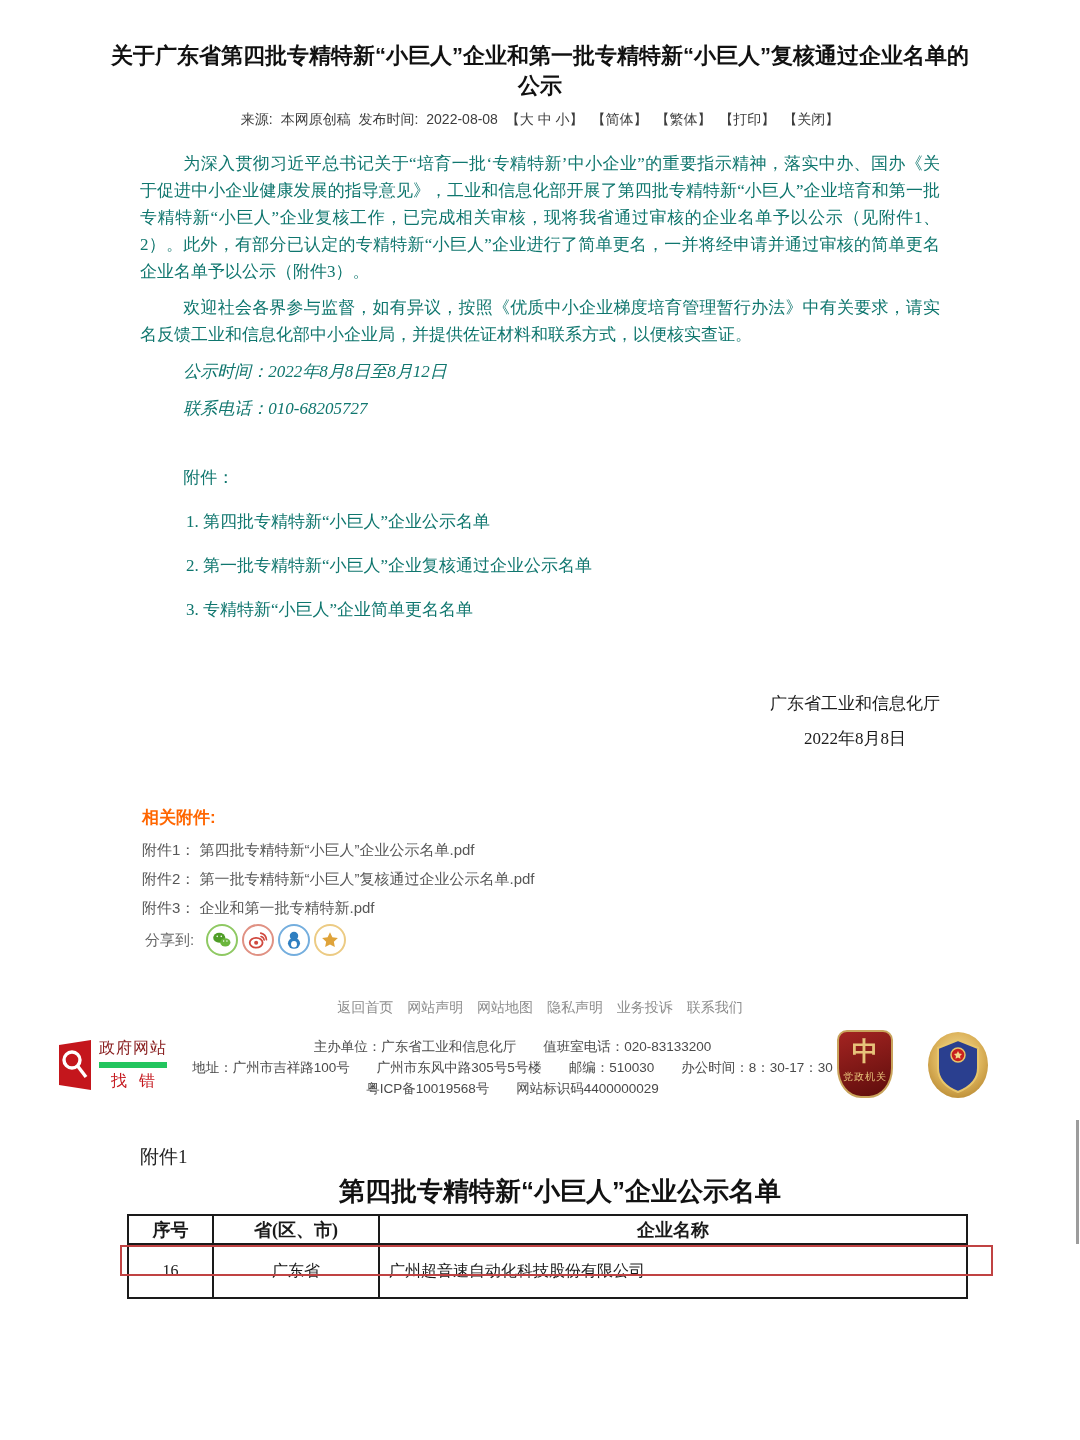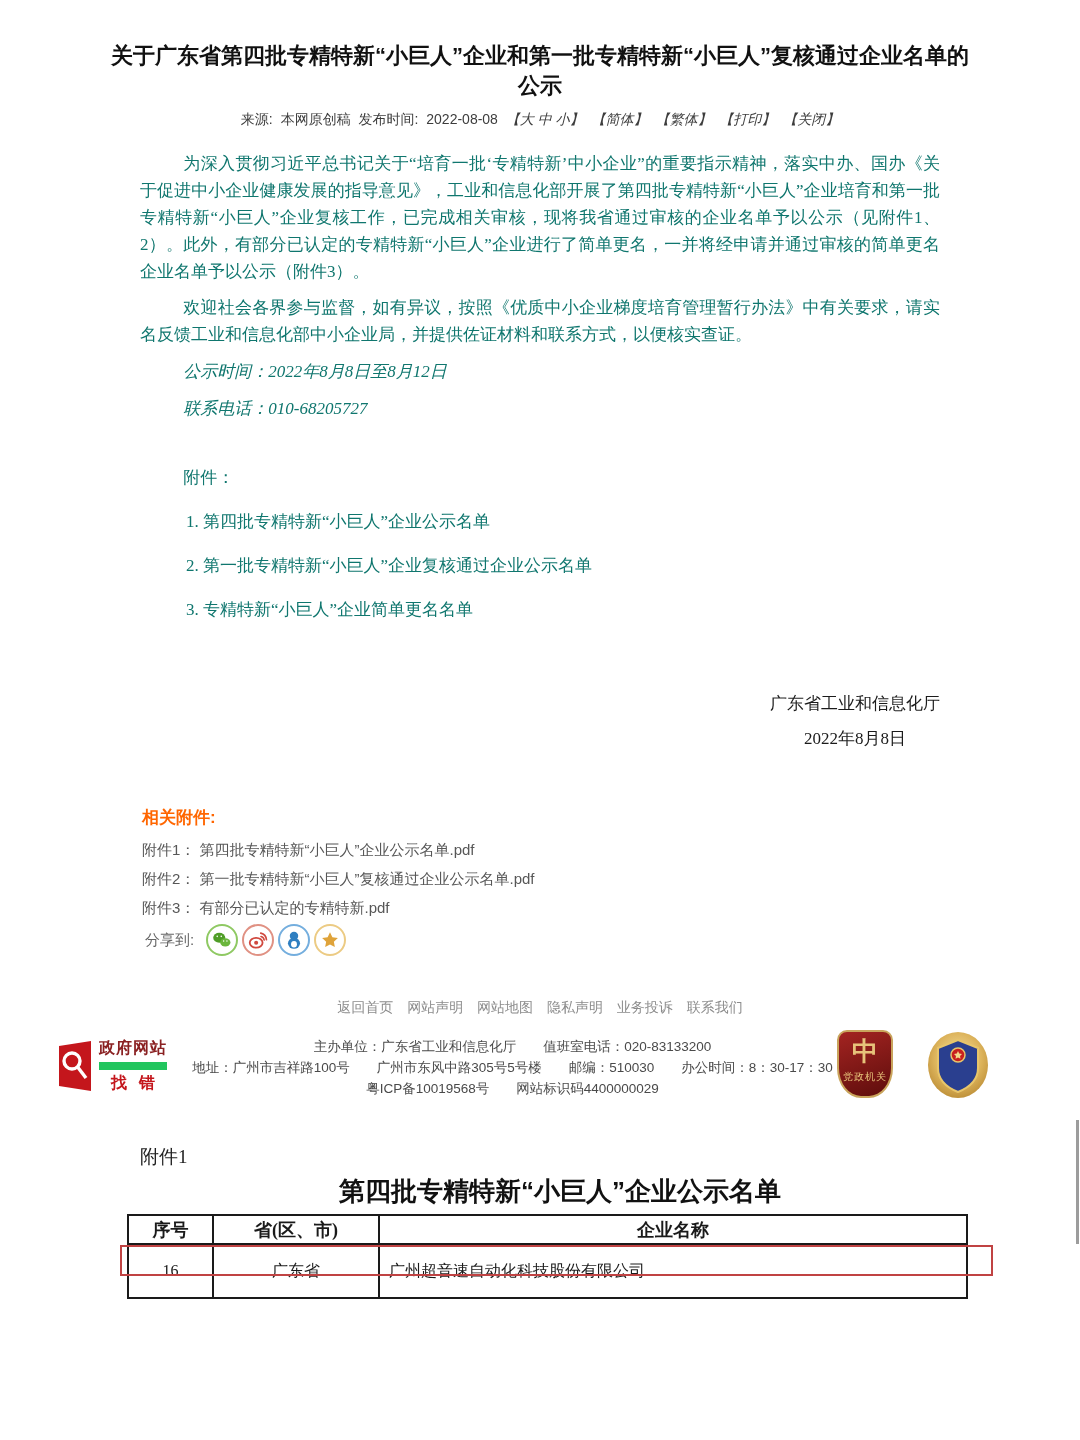--- a/index.html
+++ b/index.html
@@ -5,21 +5,21 @@
   html,body{margin:0;padding:0;background:#ffffff;}
   #page{position:relative;width:1080px;height:1440px;background:#fff;overflow:hidden;
         font-family:"Liberation Sans",sans-serif;color:#1c1c1c;}
 
   
   .title{position:absolute;top:26px;left:110px;width:860px;text-align:center;
          font-size:22px;font-weight:bold;color:#111;line-height:30px;}
   .meta{position:absolute;top:111px;left:0;width:1080px;text-align:center;
         font-size:14px;color:#3d3d3d;}
   .meta span{margin:0 2px;}
-  .meta .ctrl{cursor:pointer;font-style:italic;}
+  .meta .ctrl{cursor:pointer;}
 
   
   .article{position:absolute;top:150px;left:140px;width:800px;
            font-family:"Liberation Serif",serif;font-size:17px;color:#0f766e;}
   .article .para{margin:0 0 9px;line-height:27px;text-align:justify;text-indent:2.55em;}
   .article .line{margin:10px 0 0;line-height:27px;text-indent:2.55em;font-style:italic;}
   .article .attach-label{margin-top:42px;line-height:27px;text-indent:2.55em;}
   .article .attach-item{margin-top:10px;line-height:27px;text-indent:2.7em;}
 
   .signature{position:absolute;top:692px;right:140px;text-align:center;
@@ -40,23 +40,23 @@
   .ic-qzone{border:2px solid #eccb84;}
 
   
   .footer-nav{position:absolute;top:999px;left:0;width:1080px;text-align:center;
               font-size:14px;color:#8c8c8c;}
   .footer-nav span{margin:12px 5px;cursor:pointer;}
   .footer-info{position:absolute;top:1036px;left:190px;width:645px;text-align:center;
                font-size:13.5px;color:#4a4a4a;line-height:21px;}
   .gov-logo{position:absolute;left:58px;top:1038px;display:flex;align-items:center;cursor:pointer;}
   .logo-text{margin-left:7px;}
-  .logo-t1{font-size:16px;font-weight:bold;color:#8a2122;letter-spacing:1px;
-           padding-bottom:3px;border-bottom:8px solid #22c55e;}
-  .logo-t2{font-size:16px;font-weight:bold;color:#c4161c;letter-spacing:12px;
+  .logo-t1{font-size:16px;font-weight:normal;color:#8a2122;letter-spacing:1px;
+           padding-bottom:3px;border-bottom:6px solid #22c55e;}
+  .logo-t2{font-size:16px;font-weight:normal;color:#c4161c;letter-spacing:12px;
            margin-top:3px;padding-left:12px;}
   .badge-party{position:absolute;left:837px;top:1030px;width:56px;height:68px;box-sizing:border-box;
                background:linear-gradient(160deg,#a32421,#5e0d0c);border:2px solid #c9a45c;
                border-radius:10px 10px 24px 24px / 10px 10px 30px 30px;text-align:center;
                color:#e7c27a;cursor:pointer;}
   .badge-party .sym{font-size:26px;font-weight:bold;line-height:38px;display:block;}
   .badge-party .txt{font-size:10px;letter-spacing:1px;display:block;}
   .badge-police{position:absolute;left:926px;top:1028px;width:64px;height:72px;cursor:pointer;}
 
   
@@ -113,21 +113,21 @@
     <div class="file-row">
       <span>附件1：</span>
       <span>第四批专精特新“小巨人”企业公示名单.pdf</span>
     </div>
     <div class="file-row">
       <span>附件2：</span>
       <span>第一批专精特新“小巨人”复核通过企业公示名单.pdf</span>
     </div>
     <div class="file-row">
       <span>附件3：</span>
-      <span>有部分已认定的专精特新.pdf</span>
+      <span>企业和第一批专精特新.pdf</span>
     </div>
   </div>
 
   <div class="share-row">
     <span class="share-label">分享到:</span>
     <span class="share-icon ic-wechat">
       <svg width="22" height="22" viewBox="0 0 24 24">
         <ellipse cx="9" cy="9.5" rx="6.6" ry="5.5" fill="#4f9d27"></ellipse>
         <ellipse cx="15.6" cy="14.6" rx="5.6" ry="4.6" fill="#6ab63c"></ellipse>
         <circle cx="6.8" cy="8" r="0.9" fill="#fff"></circle>

